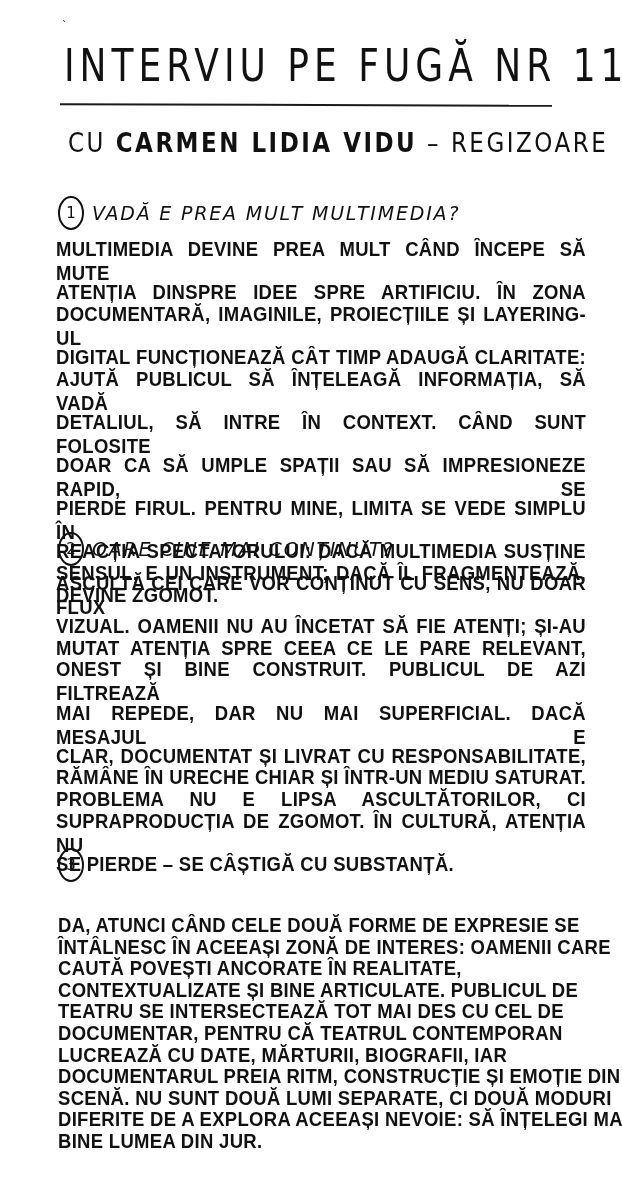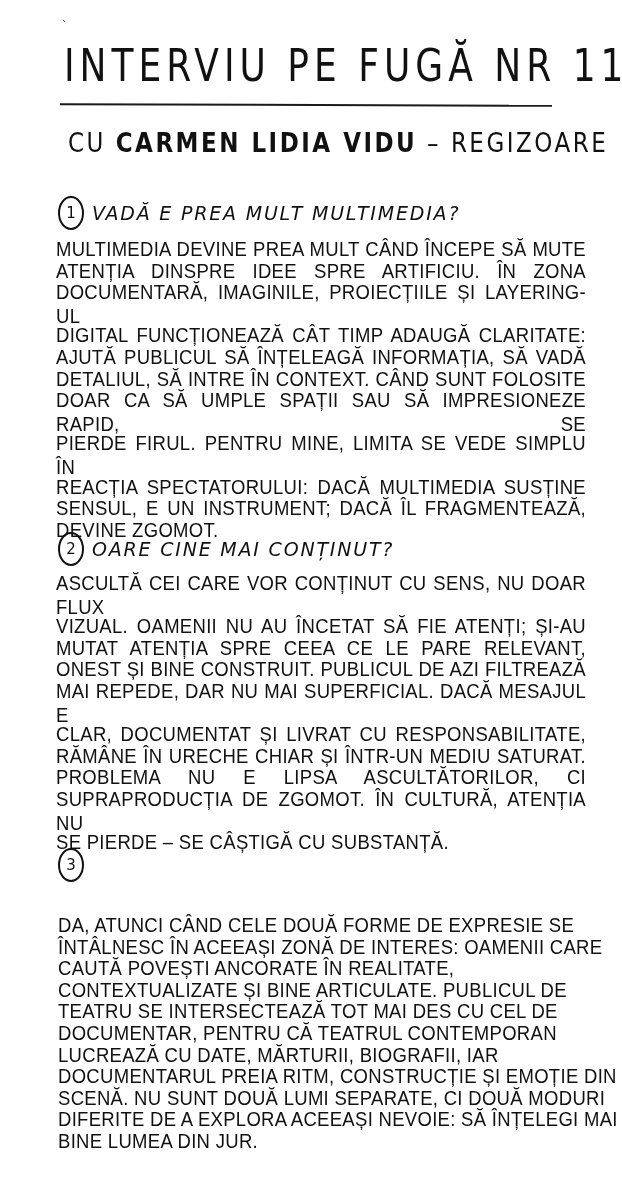--- a/index.html
+++ b/index.html
@@ -26,21 +26,21 @@
     font-family: "DejaVu Sans", sans-serif; font-size: 19px; font-style: italic;
     letter-spacing: 1.8px; white-space: nowrap;
   }
   .qnum {
     display: inline-flex; align-items: center; justify-content: center;
     width: 22px; height: 30px; border: 2px solid #111; border-radius: 50%;
     font-size: 15px; font-style: normal; margin-right: 8px; letter-spacing: 0;
   }
   .answer {
     position: absolute; left: 56px; width: 530px;
-    font-family: "Liberation Sans", sans-serif; font-weight: 400; font-size: 18.5px;
+    font-family: "Liberation Sans", sans-serif; font-weight: 700; font-size: 18.5px;
     line-height: 21.6px; letter-spacing: 0.3px; text-transform: uppercase;
   }
   .answer .line { display: block; white-space: nowrap; transform: scaleY(1.08); transform-origin: left top; }
   .answer.justify .line { text-align-last: justify; text-align: justify; white-space: normal; }
   .answer .line.last { text-align-last: left; }
   .tick { position: absolute; left: 62px; top: 20px; font-size: 10px; font-family: "DejaVu Sans", sans-serif; }
 </style>
 </head>
 <body>
 

